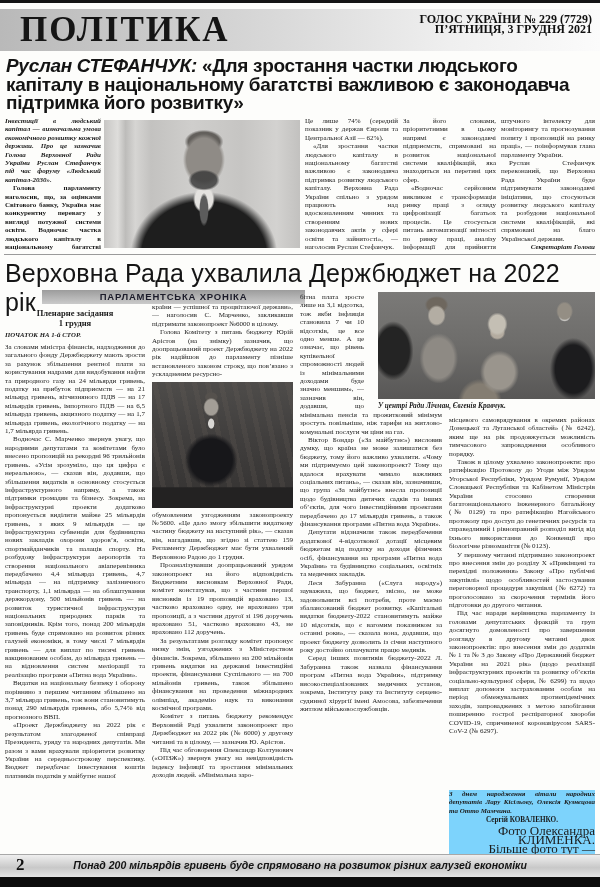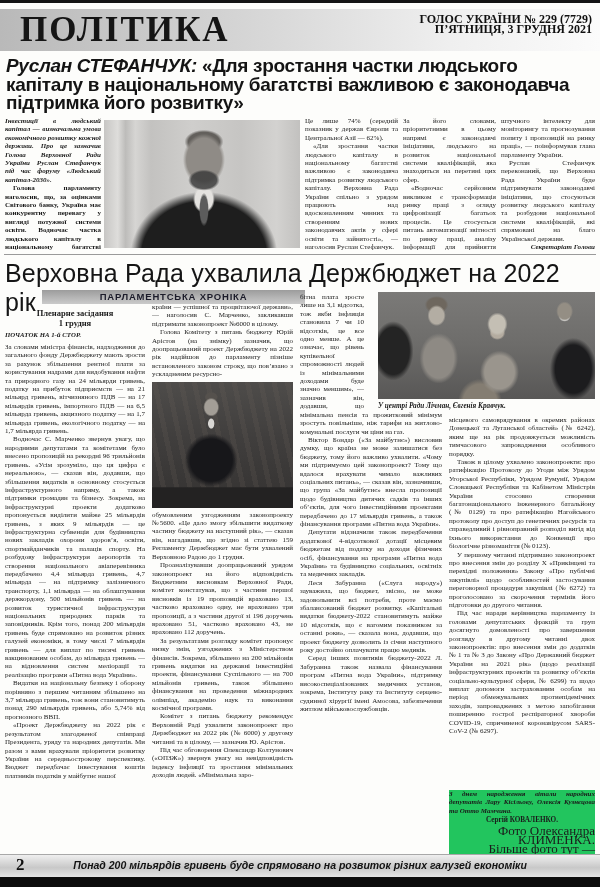--- a/index.html
+++ b/index.html
@@ -75,21 +75,21 @@
        radial-gradient(ellipse 15px 17px at 55% 30%, #c4bfb4 0 52%, rgba(196,191,180,0) 68%),
        radial-gradient(ellipse 12px 11px at 55% 38%, #b4aca0 0 50%, rgba(180,172,160,0) 66%),
        radial-gradient(ellipse 27px 30px at 56% 75%, #9a958d 0 55%, rgba(154,149,141,0) 72%),
        radial-gradient(ellipse 28px 30px at 47% 103%, #847d72 0 60%, rgba(132,125,114,0) 78%),
        radial-gradient(ellipse 12px 14px at 86% 18%, #948e84 0 55%, rgba(148,142,132,0) 70%),
        radial-gradient(ellipse 8px 7px at 86% 23%, #dcdcda 0 55%, rgba(220,220,218,0) 72%),
        radial-gradient(ellipse 30px 40px at 90% 72%, #1c1c1e 0 60%, rgba(28,28,30,0) 78%),
        linear-gradient(180deg,#7b7a78 0%,#6d6c6a 50%,#585756 100%);}
   .caption{position:absolute;left:378px;top:402px;width:217px;
         font-weight:bold;font-style:italic;font-size:7.2px;}
-  .col4-bottom{position:absolute;left:449px;top:790px;width:146px;background:#22c55e;}
+  .col4-bottom{position:absolute;left:449px;top:790px;width:146px;background:#7dd3fc;}
   .birthday{font-style:italic;font-weight:bold;margin:0;text-align:justify;font-size:7px;line-height:8.4px;}
   .byline{margin:1px 0 0 0;font-weight:bold;text-align:center;font-size:7.2px;line-height:9px;}
   .credit{margin:2px 0 0 0;font-weight:normal;text-align:right;font-size:13px;line-height:8.6px;}
   .weblink{display:block;font-weight:bold;text-align:center;font-size:7px;line-height:8.6px;
         color:#1b1b1b;text-decoration:none;}
   
   .footer-bar{position:absolute;left:0;top:854px;width:600px;height:23px;
         background:linear-gradient(180deg,#efefef 0%,#c8c8c8 55%,#e6e6e6 100%);
         border-top:1px solid #a8a8a8;}
   .page-num{position:absolute;left:16px;top:855px;font-size:17px;font-weight:bold;color:#111;}
@@ -121,21 +121,21 @@
     <p class="l2">Голова парламенту наголосив, що, за оцінками Світового банку, Україна має конкурентну перевагу у вигляді потужної системи освіти. Водночас частка людського капіталу в національному багатстві залишається невеликою.</p>
   </div>
 
   <div class="photo1"></div>
 
   <div class="a1col smalltext" style="left:305px">
     <p class="first">Це лише 74% (середній показник у держав Європи та Центральної Азії — 62%).</p>
     <p>«Для зростання частки людського капіталу в національному багатстві важливою є законодавча підтримка розвитку людського капіталу. Верховна Рада України спільно з урядом працюють над вдосконаленням чинних та створенням нових законодавчих актів у сфері освіти та зайнятості», — наголосив Руслан Стефанчук.</p>
   </div>
   <div class="a1col smalltext" style="left:403px">
-    <p class="first">За його словами, пріоритетними в цьому напрямі є законодавчі ініціативи, людського на розвиток національної системи кваліфікацій, яка знаходиться на перетині цих сфер.</p>
+    <p class="first">За його словами, пріоритетними в цьому напрямі є законодавчі підприємств, спрямовані на розвиток національної системи кваліфікацій, яка знаходиться на перетині цих сфер.</p>
     <p>«Водночас серйозним викликом є трансформація ринку праці з огляду цифровізації багатьох процесів. Це стосується питань автоматизації звітності по ринку праці, аналізу інформації для прийняття відповідних рішень, застосування</p>
   </div>
   <div class="a1col smalltext" style="left:501px;width:94px">
     <p class="first">штучного інтелекту для моніторингу та прогнозування попиту і пропозицій на ринку праці», — поінформував глава парламенту України.</p>
     <p>Руслан Стефанчук переконаний, що Верховна Рада України буде підтримувати законодавчі ініціативи, що стосуються розвитку людського капіталу та розбудови національної системи кваліфікацій, які спрямовані на благо Української держави.</p>
     <p class="a1sig">Секретаріат Голови Верховної Ради України.</p>
   </div>
 
   <div class="rule-mid"></div>
 

